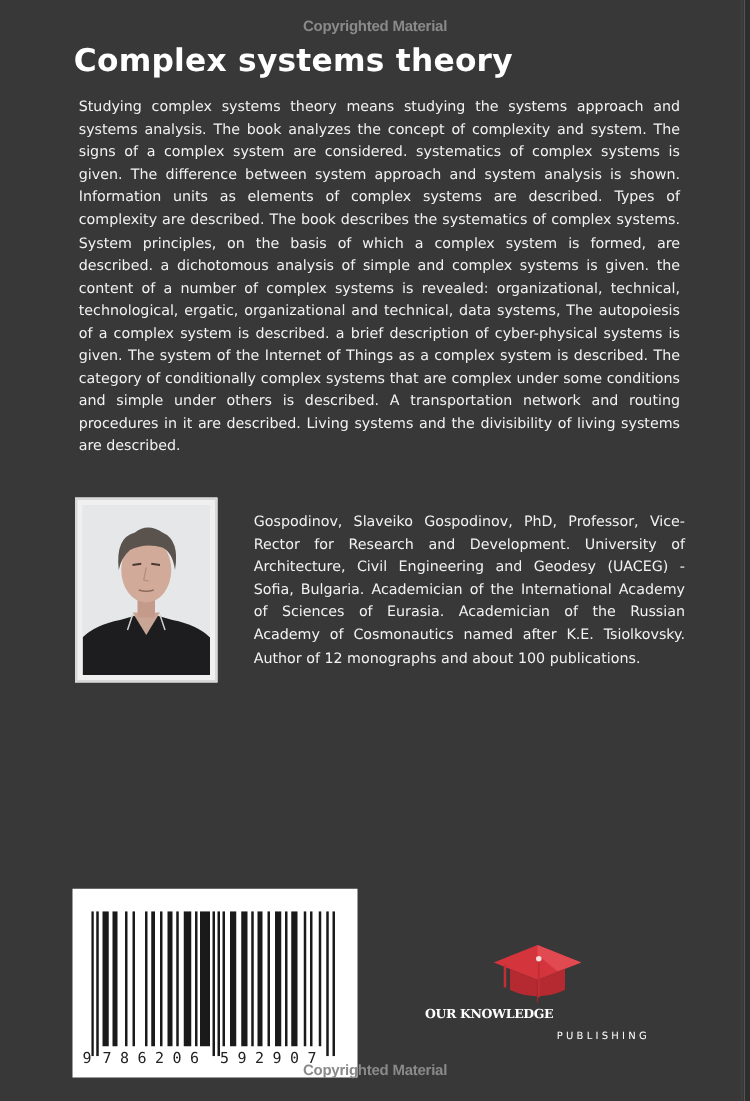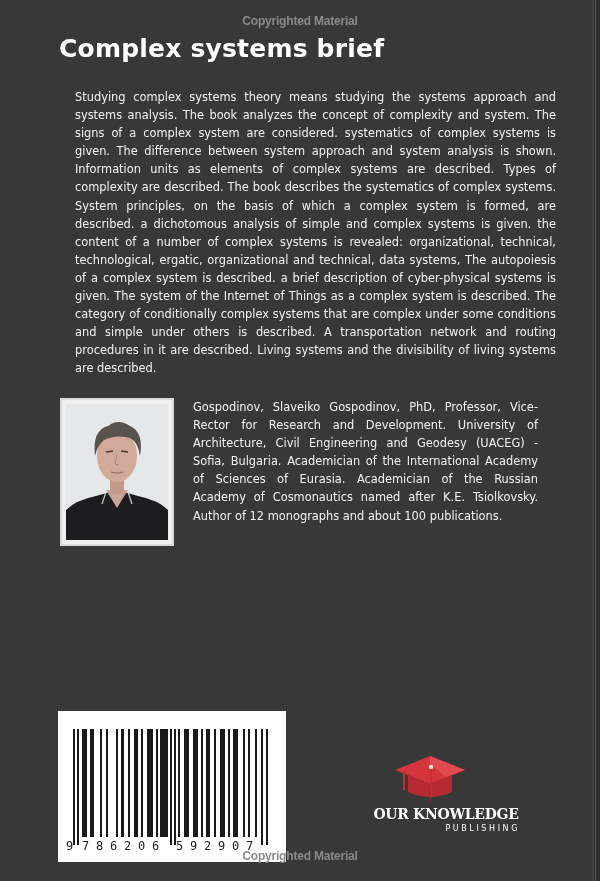--- a/index.html
+++ b/index.html
@@ -7,48 +7,48 @@
          font-family:"DejaVu Sans", sans-serif; color:#ffffff; }
   .spine { position:absolute; top:0; right:0; width:6px; height:881px; background:#2e2e2e;
            border-left:1px solid #474747; }
   .spine-line { position:absolute; top:0; right:4px; width:1px; height:881px; background:#555; }
   .cm-top { position:absolute; top:14px; left:0; width:600px; text-align:center;
             font-family:"Liberation Sans", sans-serif; font-size:12px; font-weight:bold; color:#8a8a8a;
             letter-spacing:-0.2px; }
   .title { position:absolute; top:34px; left:59px; font-size:25px; font-weight:bold; color:#ffffff; margin:0;
            letter-spacing:0.2px; }
   .desc { position:absolute; top:72px; left:59px; width:481px; font-size:11.4px; line-height:18.1px;
-          text-align:justify; color:#f2f2f2; margin:16px; }
+          text-align:justify; color:#f2f2f2; margin:4px; }
   .photo-frame { position:absolute; top:398px; left:60px; width:114px; height:148px; background:#f0f0f0;
                  border:2px solid #d8d8d8; box-sizing:border-box; }
   .photo { position:absolute; top:4px; left:4px; right:4px; bottom:4px; background:#e4e5e7; overflow:hidden; }
   .bio { position:absolute; top:398px; left:193px; width:345px; font-size:11.4px; line-height:18.1px;
-         text-align:justify; color:#f2f2f2; margin:0; }
+         text-align:justify; color:#f2f2f2; margin:10px; }
   .barcode-box { position:absolute; top:711px; left:58px; width:228px; height:151px; background:#ffffff; }
   .barcode-bars { position:absolute; top:18px; left:15px; width:200px; height:116px; }
   .barcode-digits { position:absolute; top:128px; left:8px; width:220px; font-family:"DejaVu Sans Mono", monospace;
                     font-size:12px; color:#222; letter-spacing:0px; }
   .barcode-digits span { position:absolute; }
   .logo { position:absolute; top:750px; left:350px; width:160px; height:90px; }
-  .logo-name { position:absolute; top:806px; left:356px; width:180px; text-align:center;
-               font-family:"DejaVu Serif", serif; font-weight:bold; font-size:14px; color:#ffffff; letter-spacing:-0.3px; }
+  .logo-name { position:absolute; top:806px; left:340px; width:180px; 
+               font-family:"DejaVu Serif", serif; font-weight:bold; font-size:10px; color:#ffffff; letter-spacing:-0.3px; }
   .logo-sub { position:absolute; top:824px; left:340px; width:180px; text-align:right;
               font-family:"DejaVu Sans", sans-serif; font-size:8px; color:#ffffff; letter-spacing:2.6px; }
   .cm-bottom { position:absolute; top:849px; left:0; width:600px; text-align:center;
                font-family:"Liberation Sans", sans-serif; font-size:12px; font-weight:bold; color:#8a8a8a; letter-spacing:-0.2px; }
 </style>
 </head>
 <body>
 
 <div class="spine"></div>
 <div class="spine-line"></div>
 
 <div class="cm-top">Copyrighted Material</div>
 
-<h1 class="title">Complex systems brief</h1>
+<h1 class="title">Complex systems theory</h1>
 
 <p class="desc">Studying complex systems theory means studying the systems approach and systems analysis. The book analyzes the concept of complexity and system. The signs of a complex system are considered. systematics of complex systems is given. The difference between system approach and system analysis is shown. Information units as elements of complex systems are described. Types of complexity are described. The book describes the systematics of complex systems. System principles, on the basis of which a complex system is formed, are described. a dichotomous analysis of simple and complex systems is given. the content of a number of complex systems is revealed: organizational, technical, technological, ergatic, organizational and technical, data systems, The autopoiesis of a complex system is described. a brief description of cyber-physical systems is given. The system of the Internet of Things as a complex system is described. The category of conditionally complex systems that are complex under some conditions and simple under others is described. A transportation network and routing procedures in it are described. Living systems and the divisibility of living systems are described.</p>
 
 <div class="photo-frame">
   <div class="photo">
     <svg width="102" height="136" viewBox="0 0 102 136">
       <rect width="102" height="136" fill="#e6e7e9"></rect>
       <path d="M0 136 L0 106 Q10 96 30 92 L44 88 L58 88 L72 92 Q92 96 102 106 L102 136 Z" fill="#1d1d1f"></path>
       <path d="M40 86 L51 104 L62 86 Z" fill="#c9a596"></path>
       <path d="M40 88 L36 100 M62 88 L66 100" stroke="#cfcfcf" stroke-width="1.2"></path>

